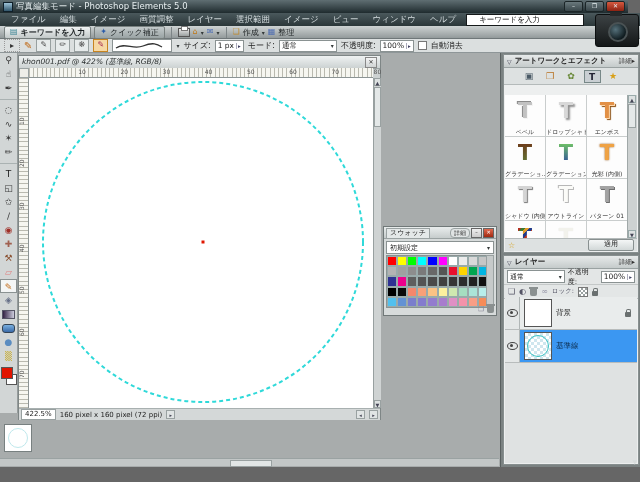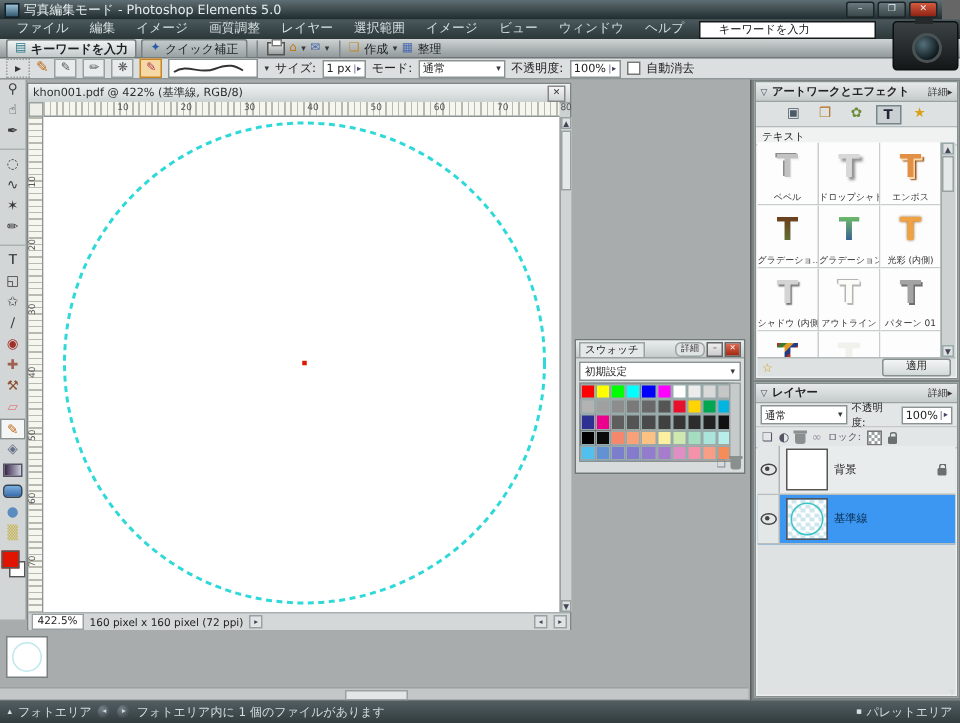--- a/index.html
+++ b/index.html
@@ -66,21 +66,21 @@
   .tool-sep{height:4px;border-bottom:1px solid #aab2b2;margin-bottom:3px;}
   .grad-chip{display:inline-block;width:11px;height:7px;background:linear-gradient(90deg,#324,#ccd);border:1px solid #556;vertical-align:middle;}
   .shape-chip{display:inline-block;width:11px;height:7px;background:linear-gradient(#7ab0e0,#3a6aa8);border-radius:3px;border:1px solid #345;vertical-align:middle;}
   .fgbg{position:relative;width:16px;height:18px;margin:4px auto 0;}
   .fgbg .bg{position:absolute;right:0;bottom:0;width:9px;height:9px;background:#fff;border:1px solid #555;}
   .fgbg .fg{position:absolute;left:0;top:0;width:10px;height:10px;background:#e01400;border:1px solid #555;}
 
   
   .docwin{left:18px;top:2px;width:363px;height:365px;background:#ccd1d1;border:1px solid #7e8686;box-sizing:border-box;}
   .doc-title{height:12px;background:linear-gradient(#eff2f2,#ccd2d2);border-bottom:1px solid #9aa2a2;
-    font-size:7.5px;color:#2a2f2f;display:flex;align-items:center;padding:0 3px;}
+    font-size:7.5px;color:#2a2f2f;display:flex;align-items:center;padding:0 3px;font-style:italic;}
   .doc-close{margin-left:auto;width:10px;height:9px;border:1px solid #888;background:linear-gradient(#f4f4f4,#d0d4d4);
     font-size:6px;line-height:8px;text-align:center;color:#333;}
   .ruler-top{position:absolute;left:10px;top:12px;width:344px;height:10px;background:#f6f6f0;border-bottom:1px solid #8c9494;
     background-image:repeating-linear-gradient(90deg,#b9b9af 0 1px,transparent 1px 4.22px),
                      repeating-linear-gradient(90deg,#77776d 0 1px,transparent 1px 42.2px);box-sizing:border-box;}
   .ruler-top span{position:absolute;top:0;font-size:6px;color:#555;}
   .ruler-left{position:absolute;left:0;top:22px;width:10px;height:330px;background:#f6f6f0;border-right:1px solid #8c9494;
     background-image:repeating-linear-gradient(180deg,#b9b9af 0 1px,transparent 1px 4.22px),
                      repeating-linear-gradient(180deg,#77776d 0 1px,transparent 1px 42.2px);box-sizing:border-box;}
   .ruler-left span{position:absolute;left:0;font-size:6px;color:#555;transform:rotate(-90deg);transform-origin:3px 4px;}
@@ -428,21 +428,20 @@
           <b>アートワークとエフェクト</b>
           <span class="pal-more"><span>詳細</span>▸</span>
         </div>
         <div class="art-icons">
           <span class="art-ico">▣</span>
           <span class="art-ico" style="color:#b87020">❒</span>
           <span class="art-ico" style="color:#6a8a3a">✿</span>
           <span class="art-ico sel">T</span>
           <span class="art-ico" style="color:#d8a018">★</span>
         </div>
-        <div class="art-cat">テキスト</div>
         <div class="art-grid">
             <div class="art-cell">
               <div class="art-thumb">
                 <span class="tglyph fx-bevel">T</span>
               </div>
               <div class="art-label">ベベル</div>
             </div>
             <div class="art-cell">
               <div class="art-thumb">
                 <span class="tglyph fx-dropshadow">T</span>
@@ -566,24 +565,13 @@
 
       <span class="bin-arrow">▼</span>
     </div>
 
     <div class="photobin-thumb"></div>
     <div class="hscroll">
       <span class="hthumb"></span>
     </div>
   </div>
 
-  <div class="abs bottombar">
-    <span class="tri">▴</span>
-    <span>フォトエリア</span>
-    <span class="nav-circle">◂</span>
-    <span class="nav-circle">▸</span>
-    <span>フォトエリア内に 1 個のファイルがあります</span>
-    <span class="bb-right">
-      <span class="tri">▪</span>
-      <span>パレットエリア</span>
-    </span>
-  </div>
 </div>
 
 </body></html>

